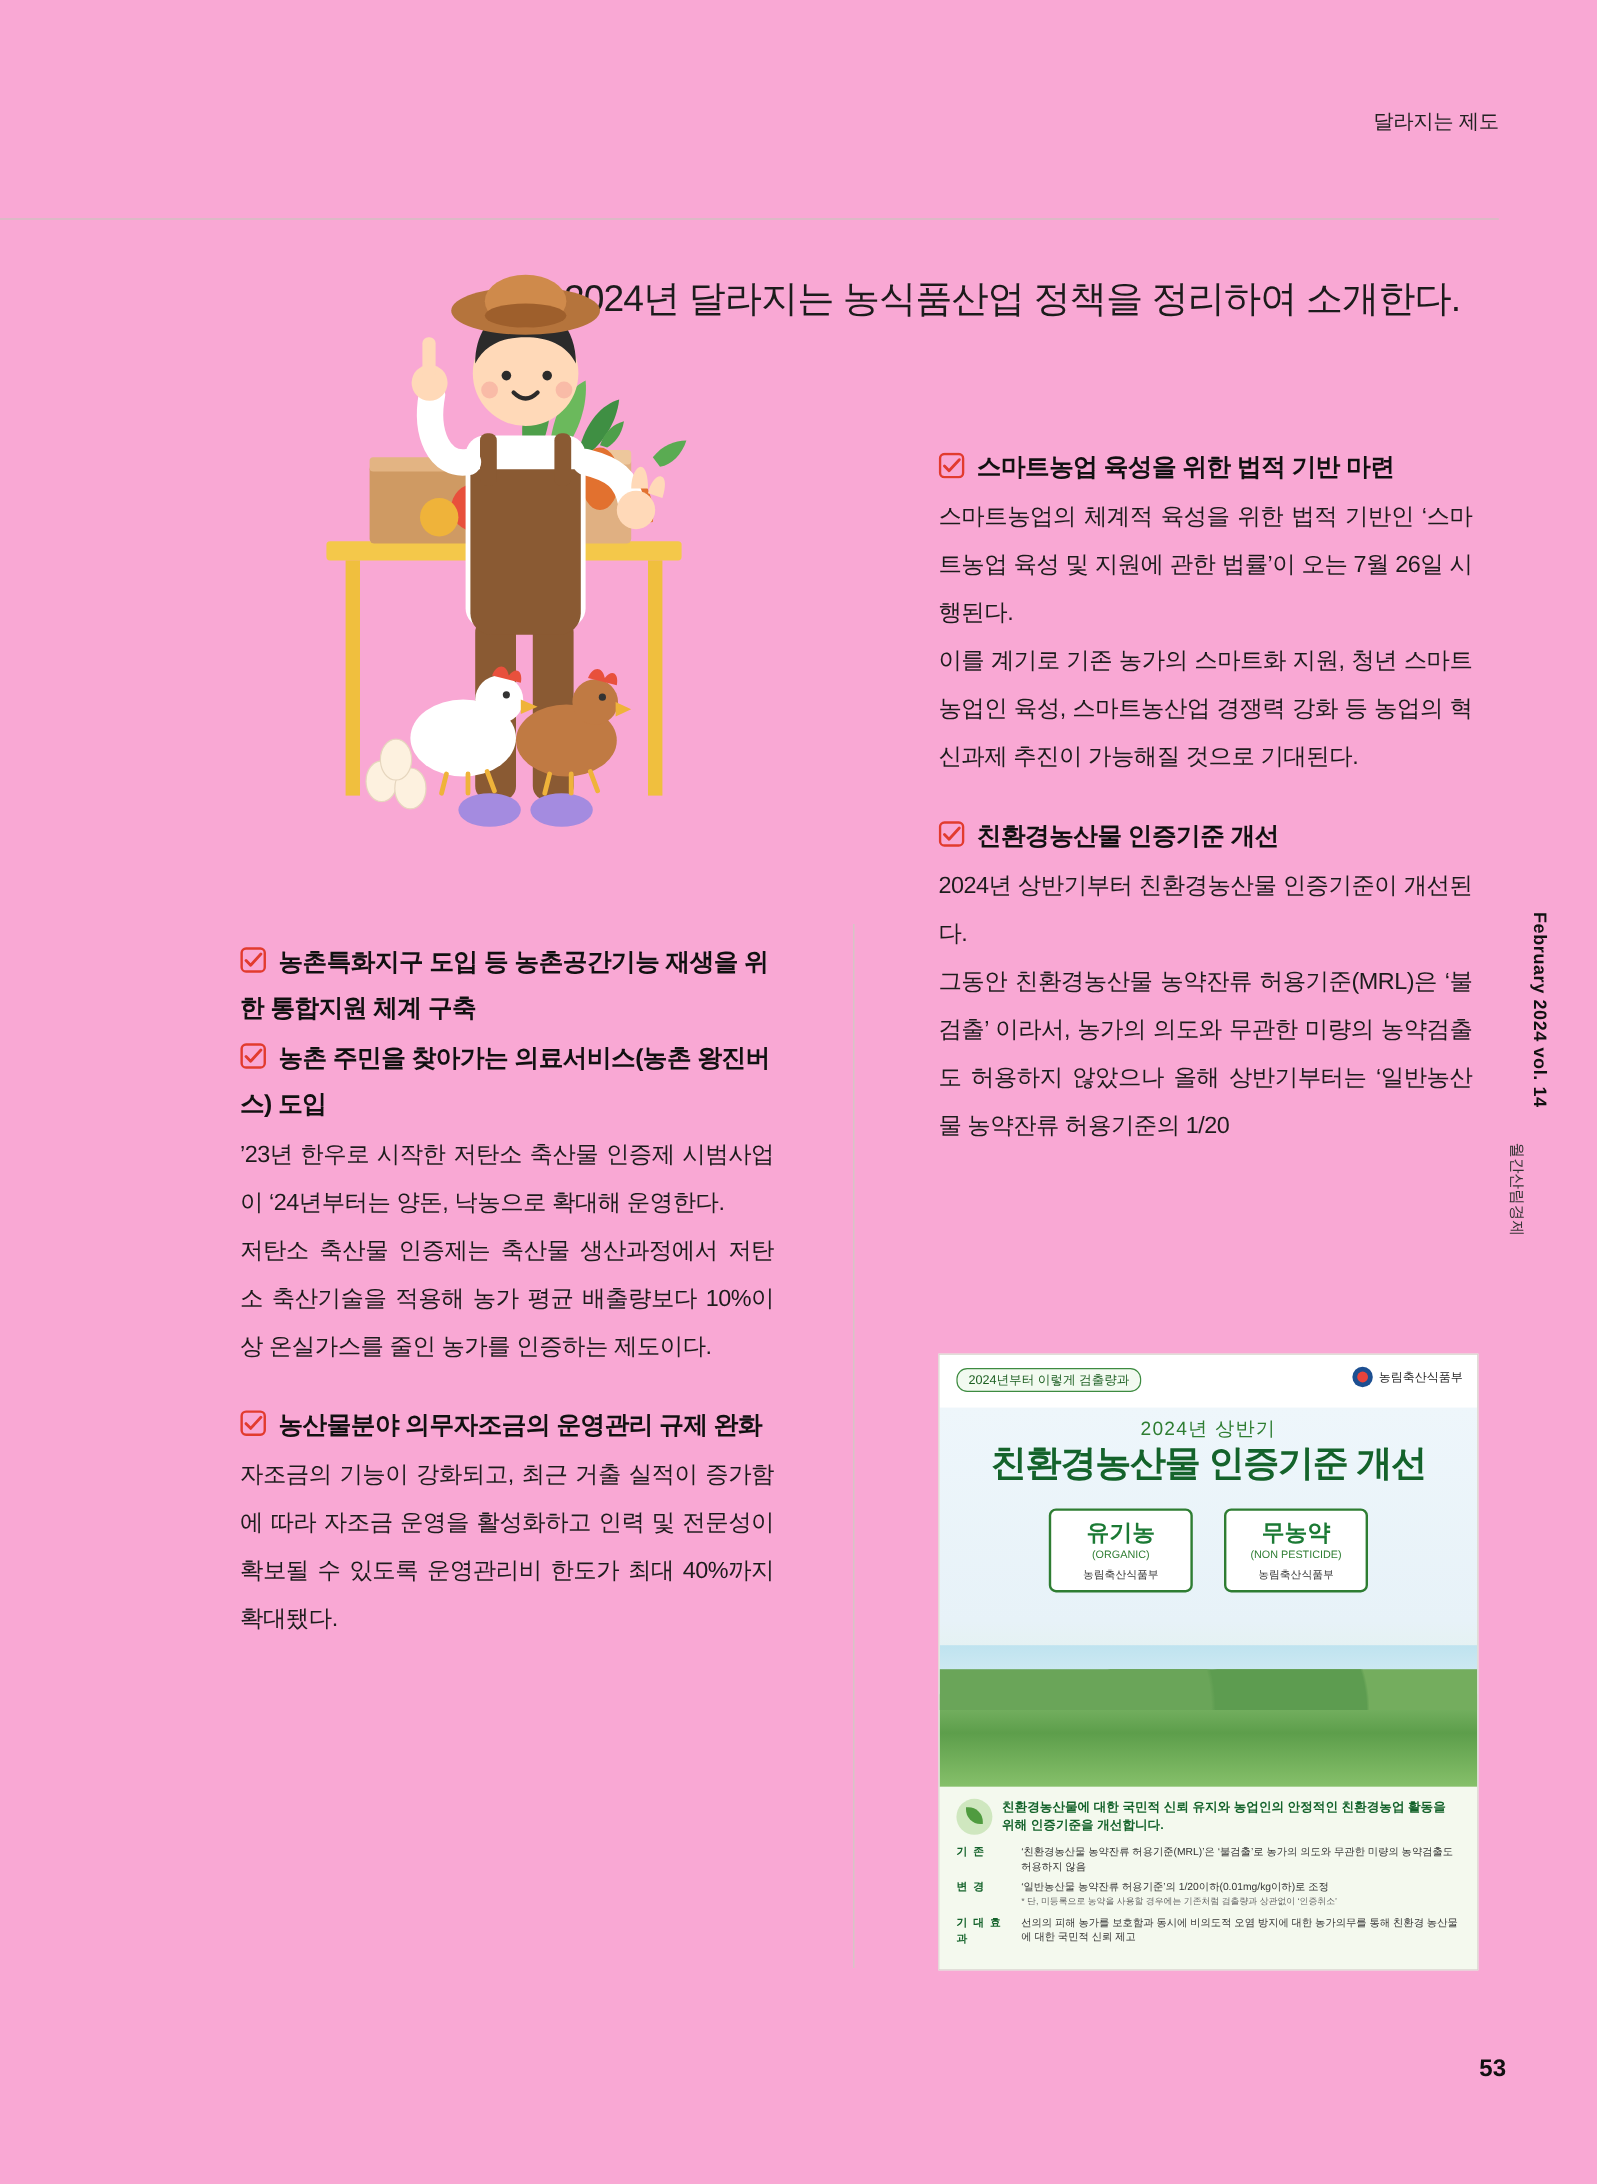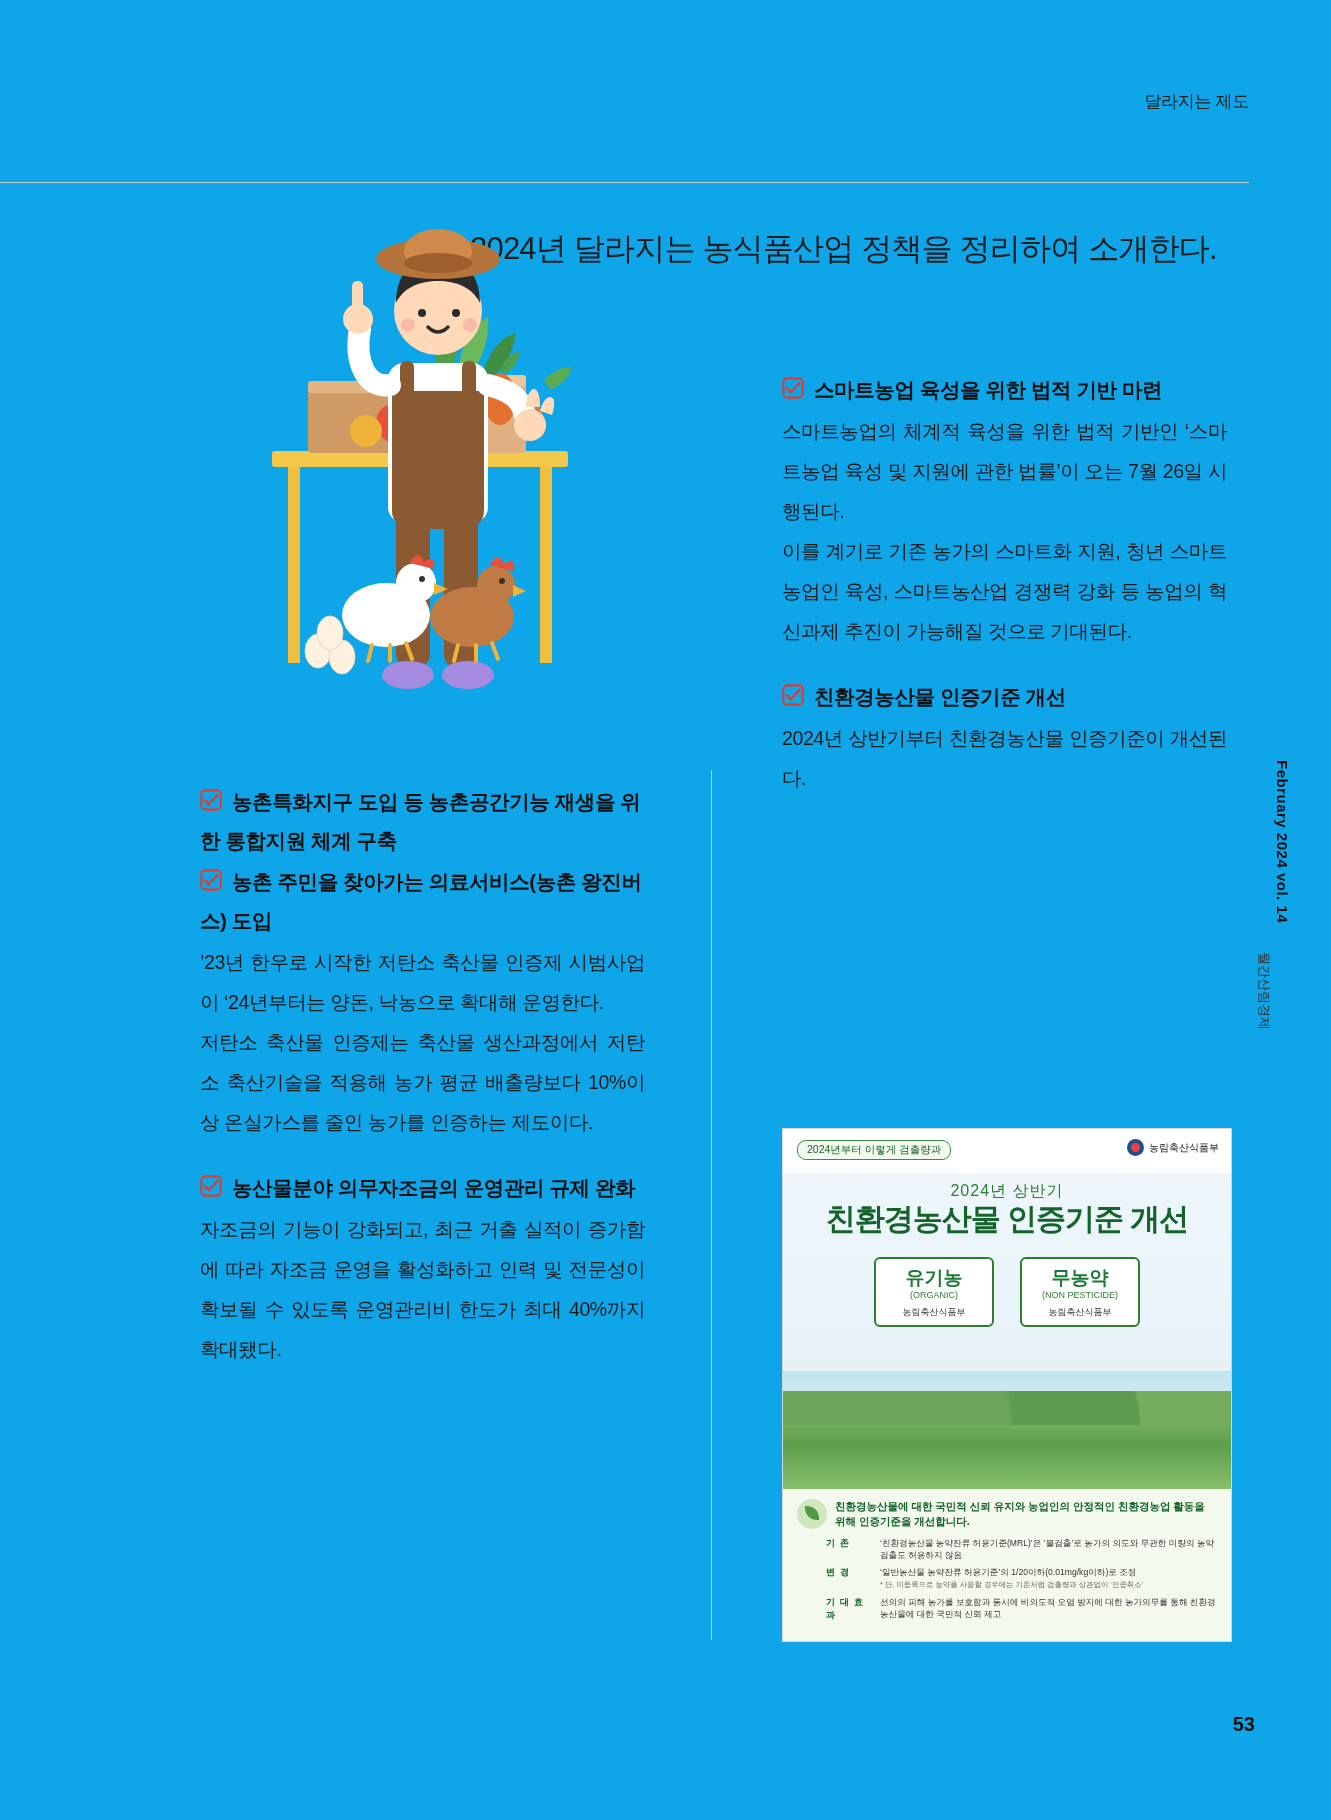--- a/index.html
+++ b/index.html
@@ -7,21 +7,21 @@
     padding: 0;
     background: #ffffff;
   }
   body {
     font-family: "Liberation Sans", sans-serif;
   }
   .page {
     position: relative;
     width: 1331px;
     height: 1820px;
-    background: #0ea5e9;
+    background: #f9a8d4;
     overflow: hidden;
   }
   
   .header-label {
     position: absolute;
     top: 90px;
     right: 82px;
     font-size: 17px;
     color: #222;
     letter-spacing: -0.3px;
@@ -295,21 +295,20 @@
     background: #4f9b3f;
   }
   .lower-head-text {
     font-size: 10.5px;
     font-weight: bold;
     color: #14632b;
     line-height: 15px;
   }
   .lower-rows {
     margin-top: 8px;
-    margin-left: 29px;
   }
   .lower-row {
     display: flex;
     gap: 6px;
     margin-bottom: 5px;
   }
   .lower-tag {
     flex: 0 0 48px;
     font-size: 9px;
     font-weight: bold;
@@ -481,20 +480,21 @@
       <span class="check">
         <svg viewBox="0 0 24 24" width="22" height="22">
             <rect x="1.5" y="1.5" width="21" height="21" rx="4" fill="none" stroke="#e23b2e" stroke-width="2.2"></rect>
             <path d="M5.5 12.4l4.2 4.3L19 6.6" fill="none" stroke="#e23b2e" stroke-width="2.6" stroke-linecap="round" stroke-linejoin="round"></path>
           </svg>
       </span>
       <span>친환경농산물 인증기준 개선</span>
     </div>
 
     <p class="body-text">2024년 상반기부터 친환경농산물 인증기준이 개선된다.</p>
+    <p class="body-text">그동안 친환경농산물 농약잔류 허용기준(MRL)은 ‘불검출’ 이라서, 농가의 의도와 무관한 미량의 농약검출도 허용하지 않았으나 올해 상반기부터는 ‘일반농산물 농약잔류 허용기준의 1/20</p>
   </div>
 
   <div class="poster">
     <div class="poster-top">
       <div class="poster-badge">2024년부터 이렇게 검출량과</div>
       <div class="poster-ministry">
         <span class="ministry-mark"></span>
         <span>농림축산식품부</span>
       </div>
     </div>

